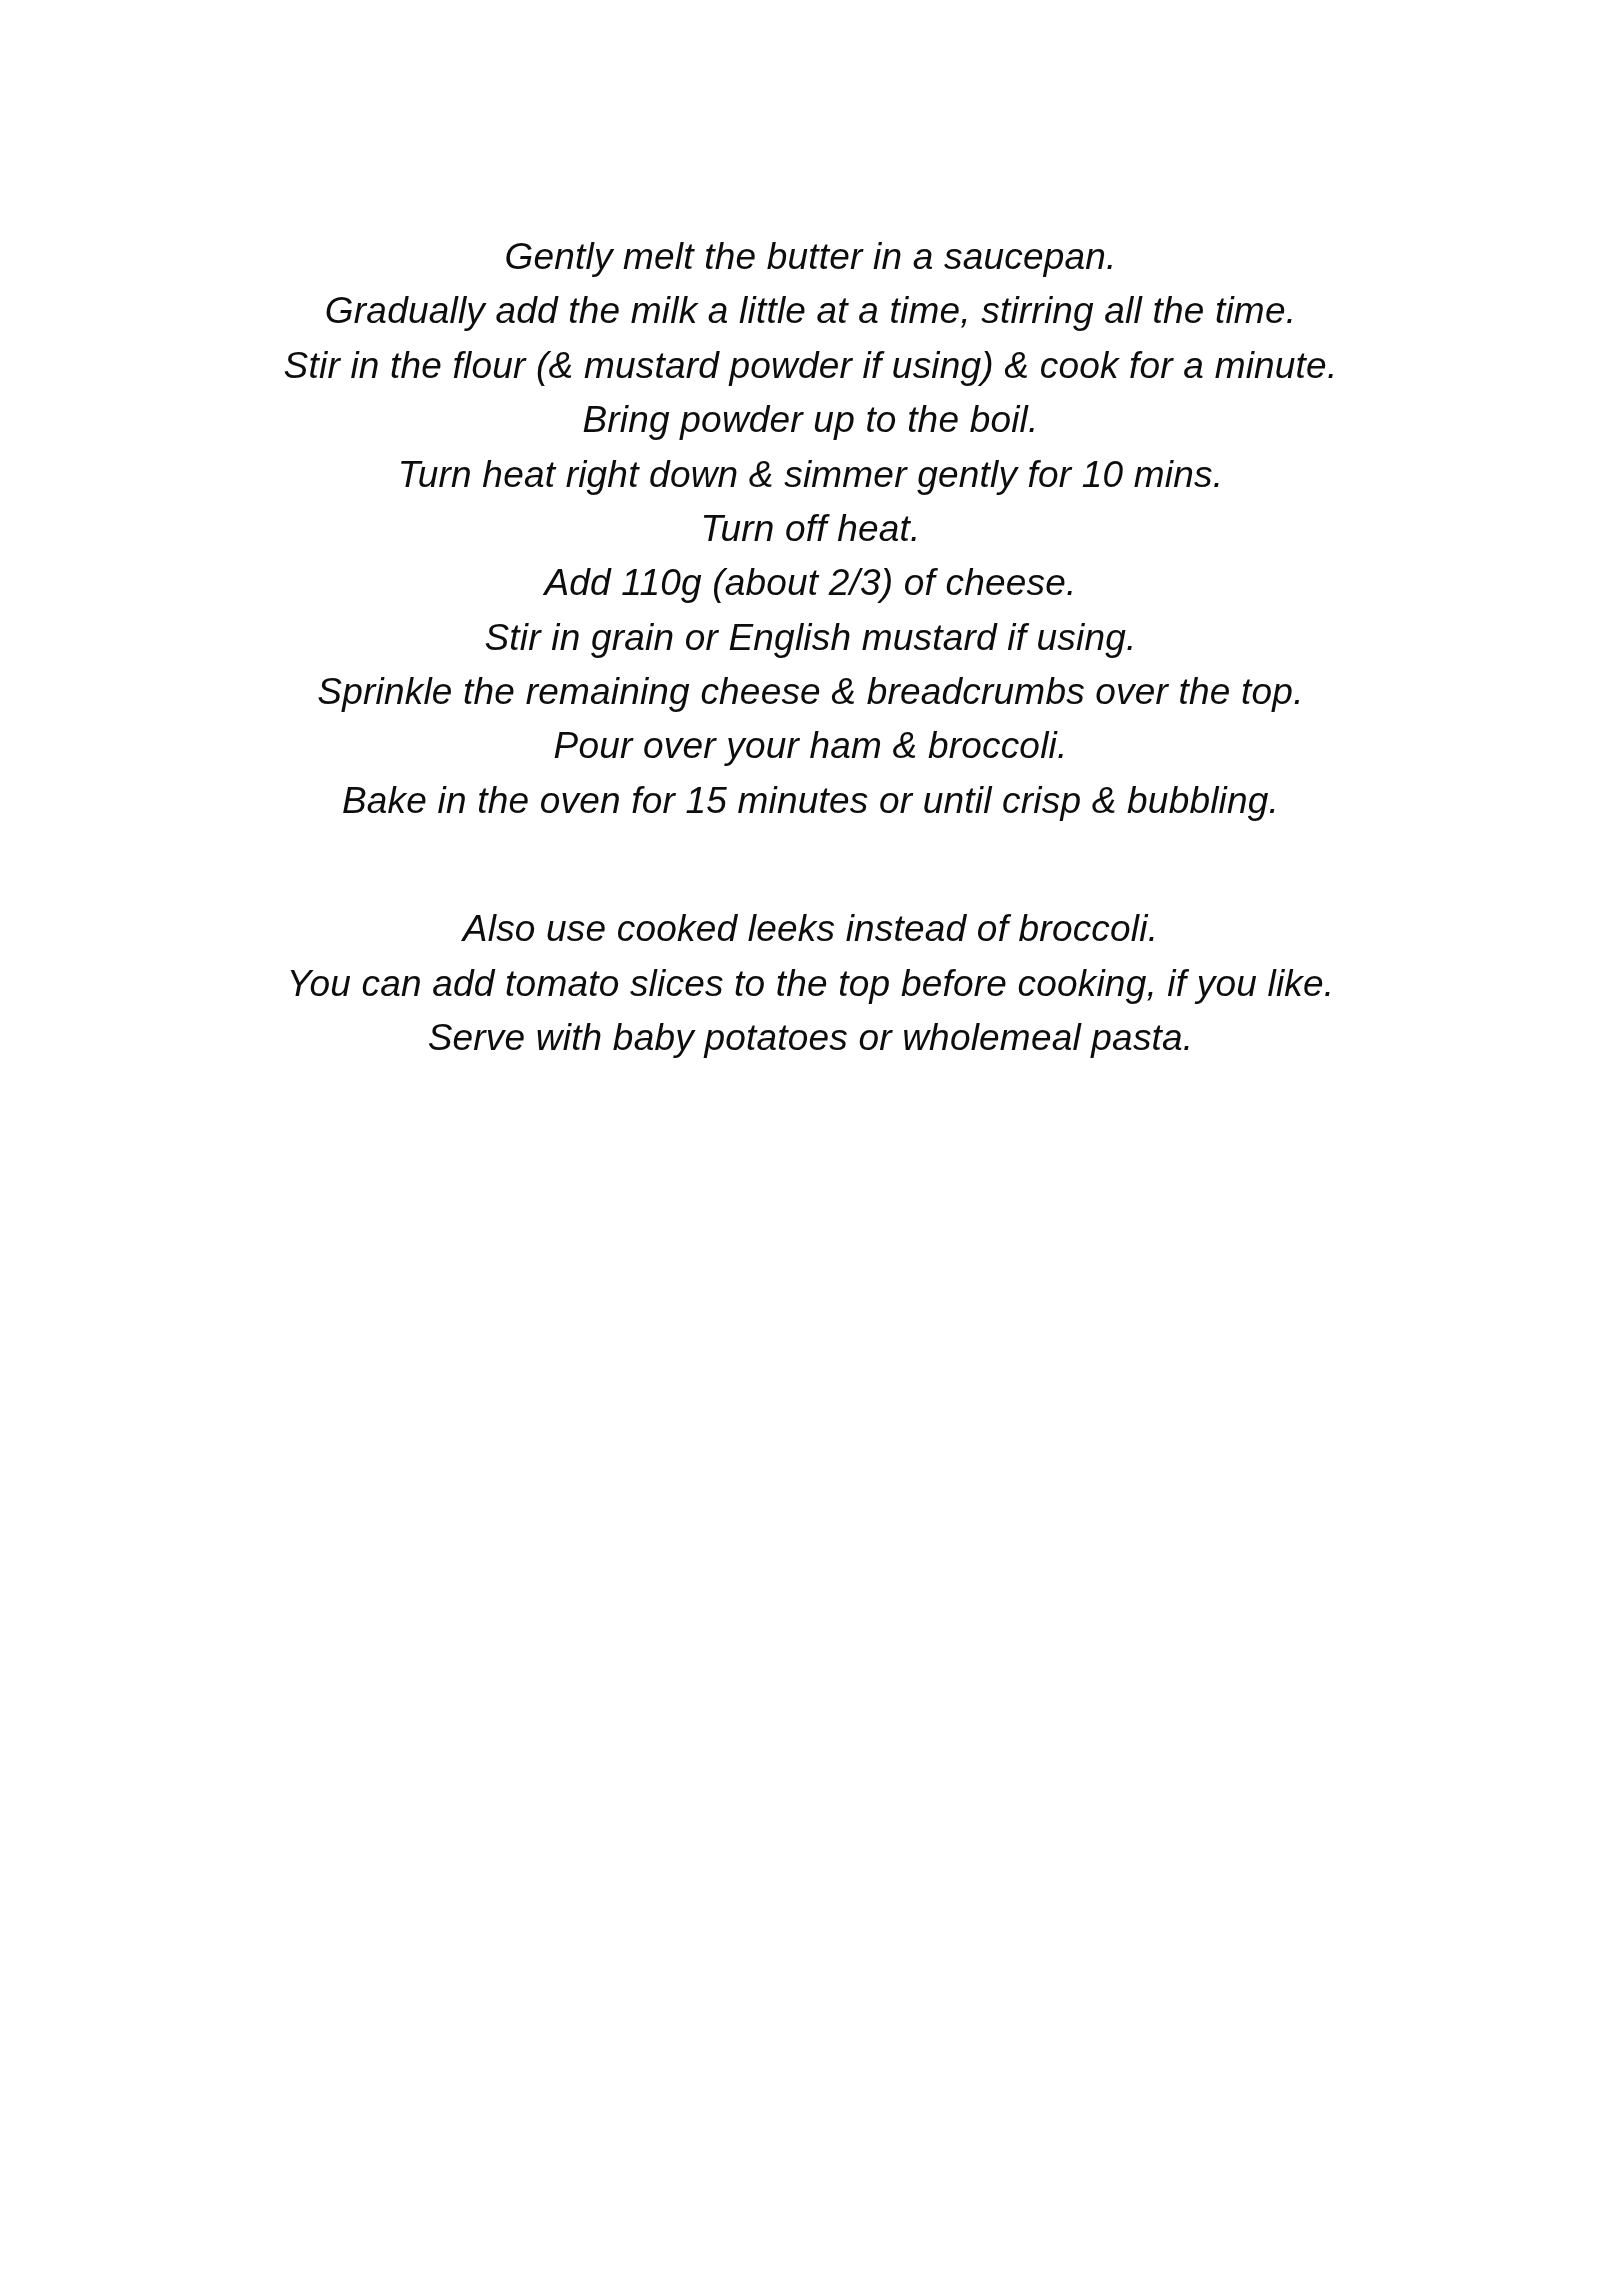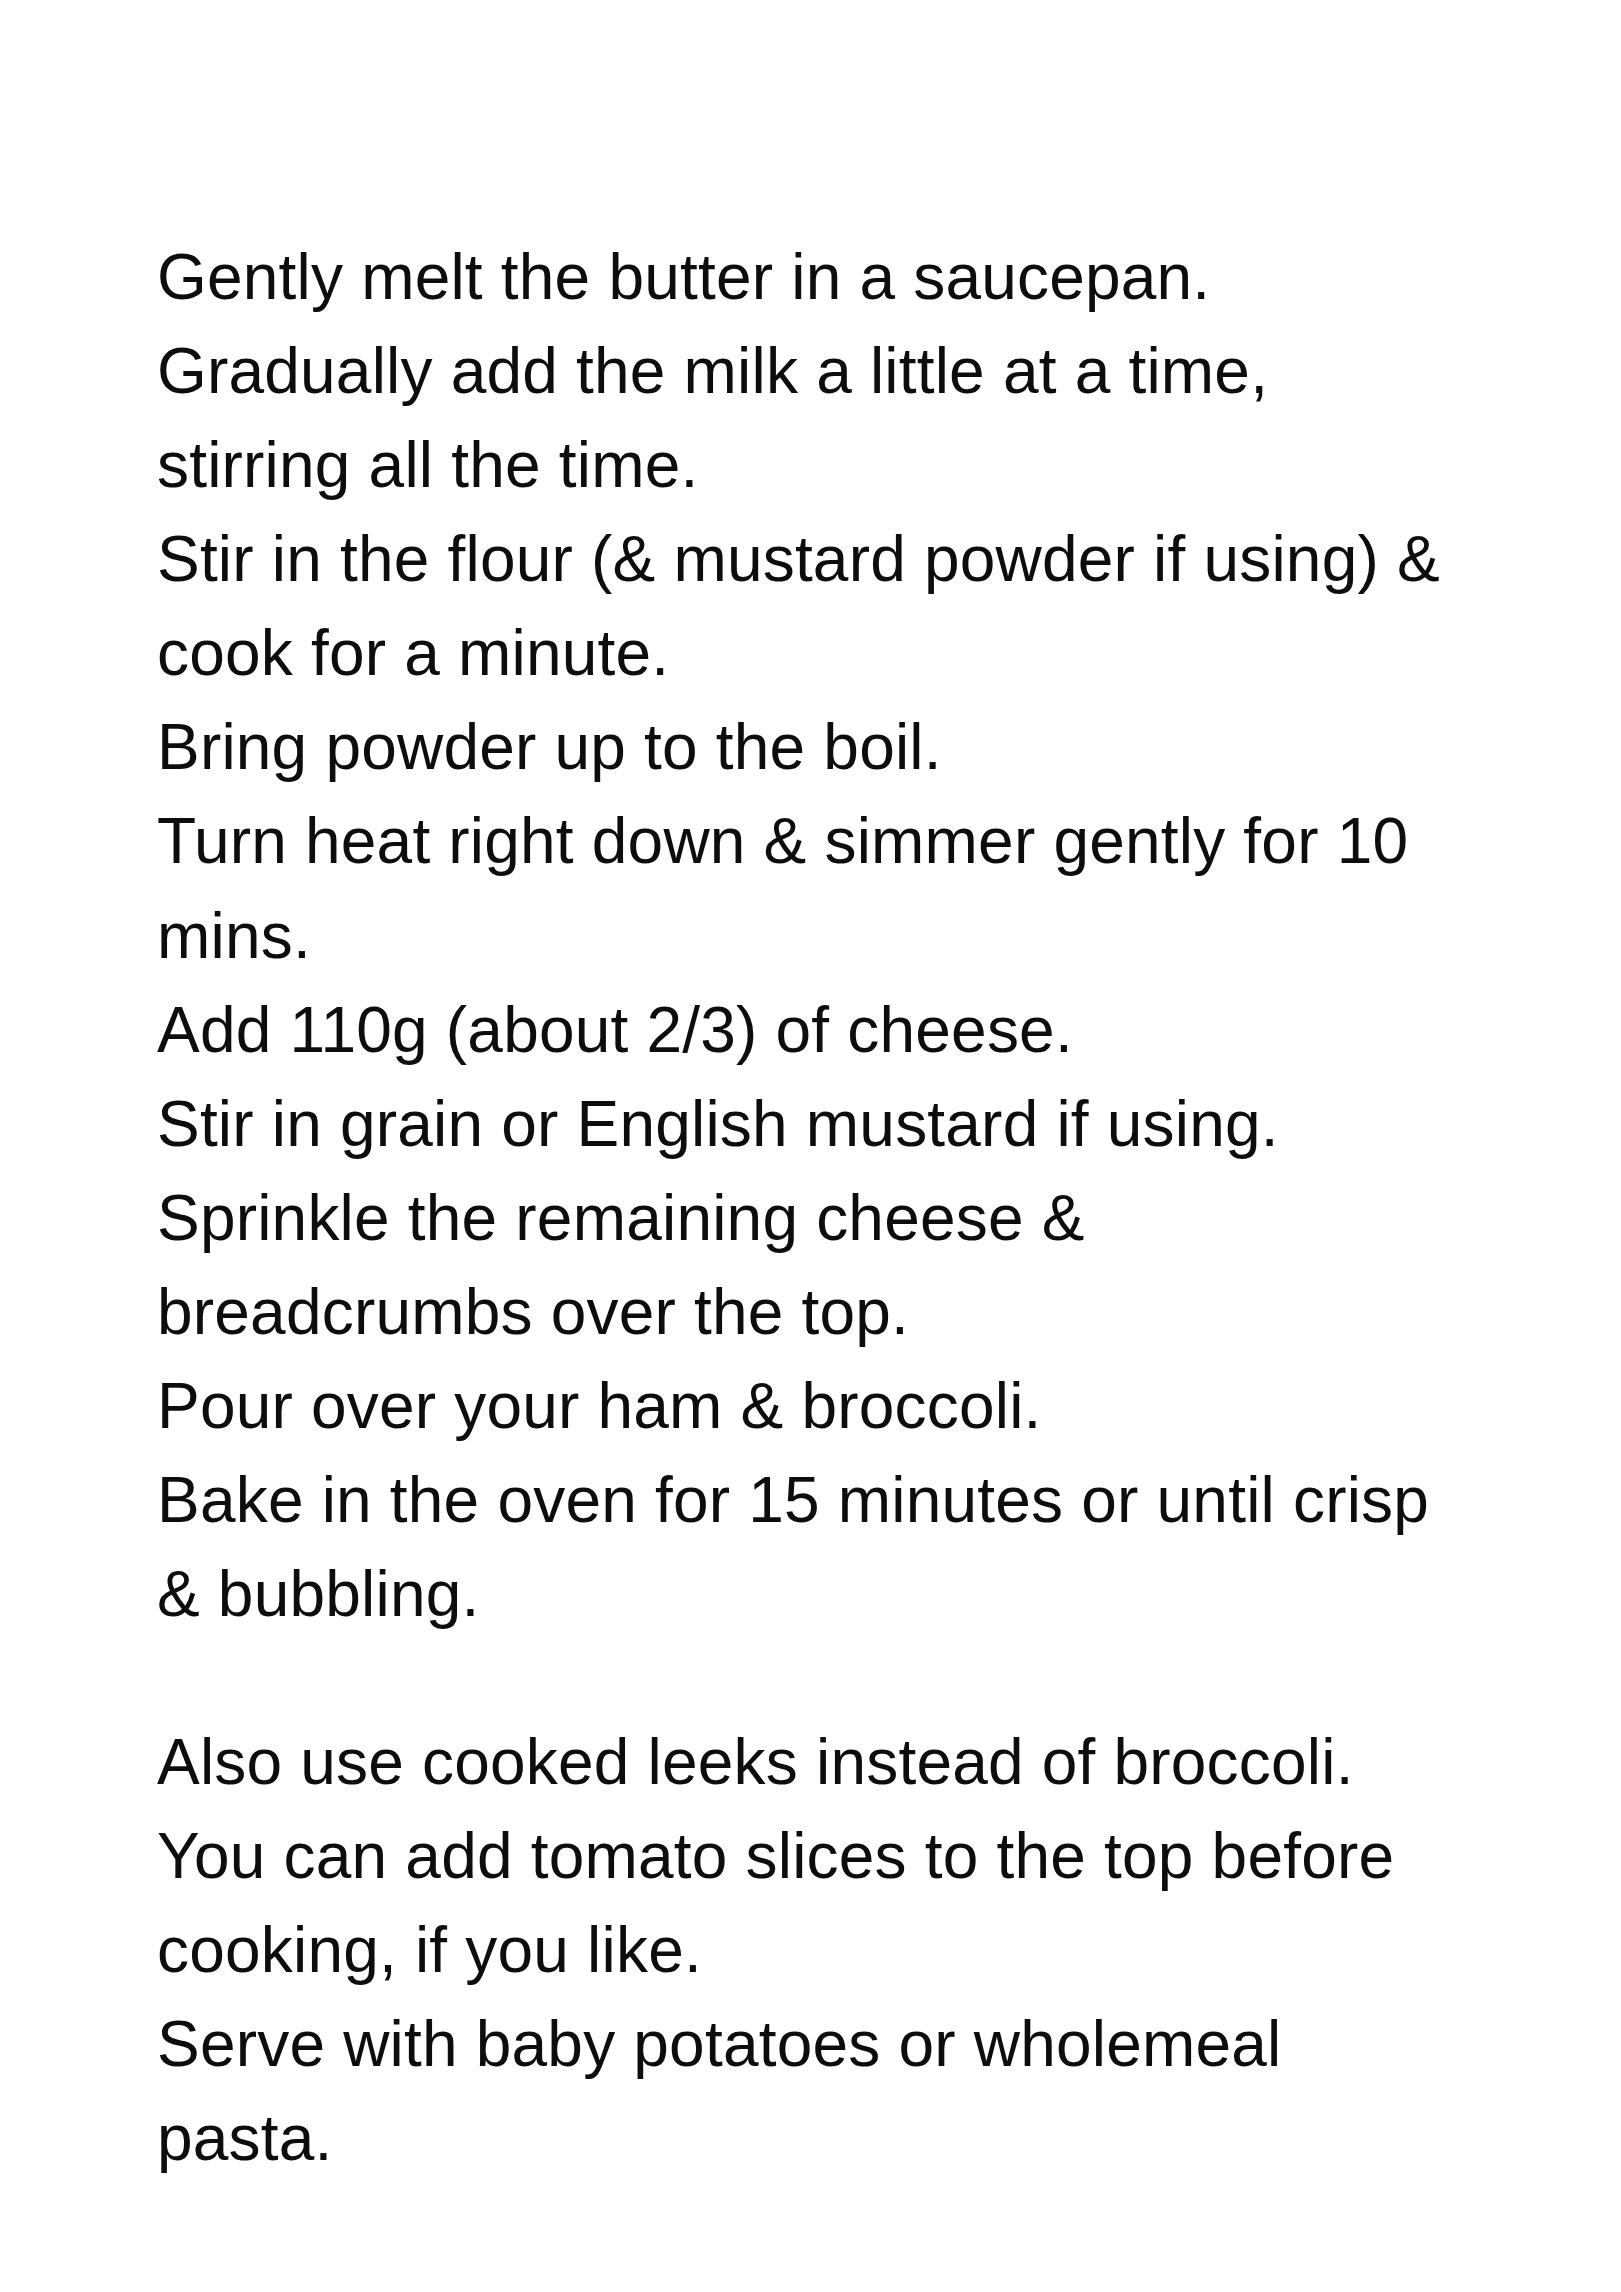--- a/index.html
+++ b/index.html
@@ -15,46 +15,48 @@
     overflow: hidden;
   }
   .page {
     box-sizing: border-box;
     width: 1621px;
     height: 2293px;
     padding: 230px 157px 0 157px;
     background: #ffffff;
   }
   .recipe-body {
-    text-align: left;
-    font-size: 64px;
+    text-align: center;
+    font-size: 37px;
     line-height: 1.47;
     letter-spacing: 0.2px;
     font-weight: 400;
     color: #0d0d0d;
+    font-style: italic;
   }
   .step-line {
     display: block;
   }
   .block-gap {
     display: block;
     height: 74px;
   }
 </style>
 </head>
 <body>
 
 <div class="page">
   <div class="recipe-body">
 
     <span class="step-line">Gently melt the butter in a saucepan.</span>
     <span class="step-line">Gradually add the milk a little at a time, stirring all the time.</span>
     <span class="step-line">Stir in the flour (&amp; mustard powder if using) &amp; cook for a minute.</span>
     <span class="step-line">Bring powder up to the boil.</span>
     <span class="step-line">Turn heat right down &amp; simmer gently for 10 mins.</span>
+    <span class="step-line">Turn off heat.</span>
     <span class="step-line">Add 110g (about 2/3) of cheese.</span>
     <span class="step-line">Stir in grain or English mustard if using.</span>
     <span class="step-line">Sprinkle the remaining cheese &amp; breadcrumbs over the top.</span>
     <span class="step-line">Pour over your ham &amp; broccoli.</span>
     <span class="step-line">Bake in the oven for 15 minutes or until crisp &amp; bubbling.</span>
 
     <span class="block-gap"></span>
 
     <span class="step-line">Also use cooked leeks instead of broccoli.</span>
     <span class="step-line">You can add tomato slices to the top before cooking, if you like.</span>

